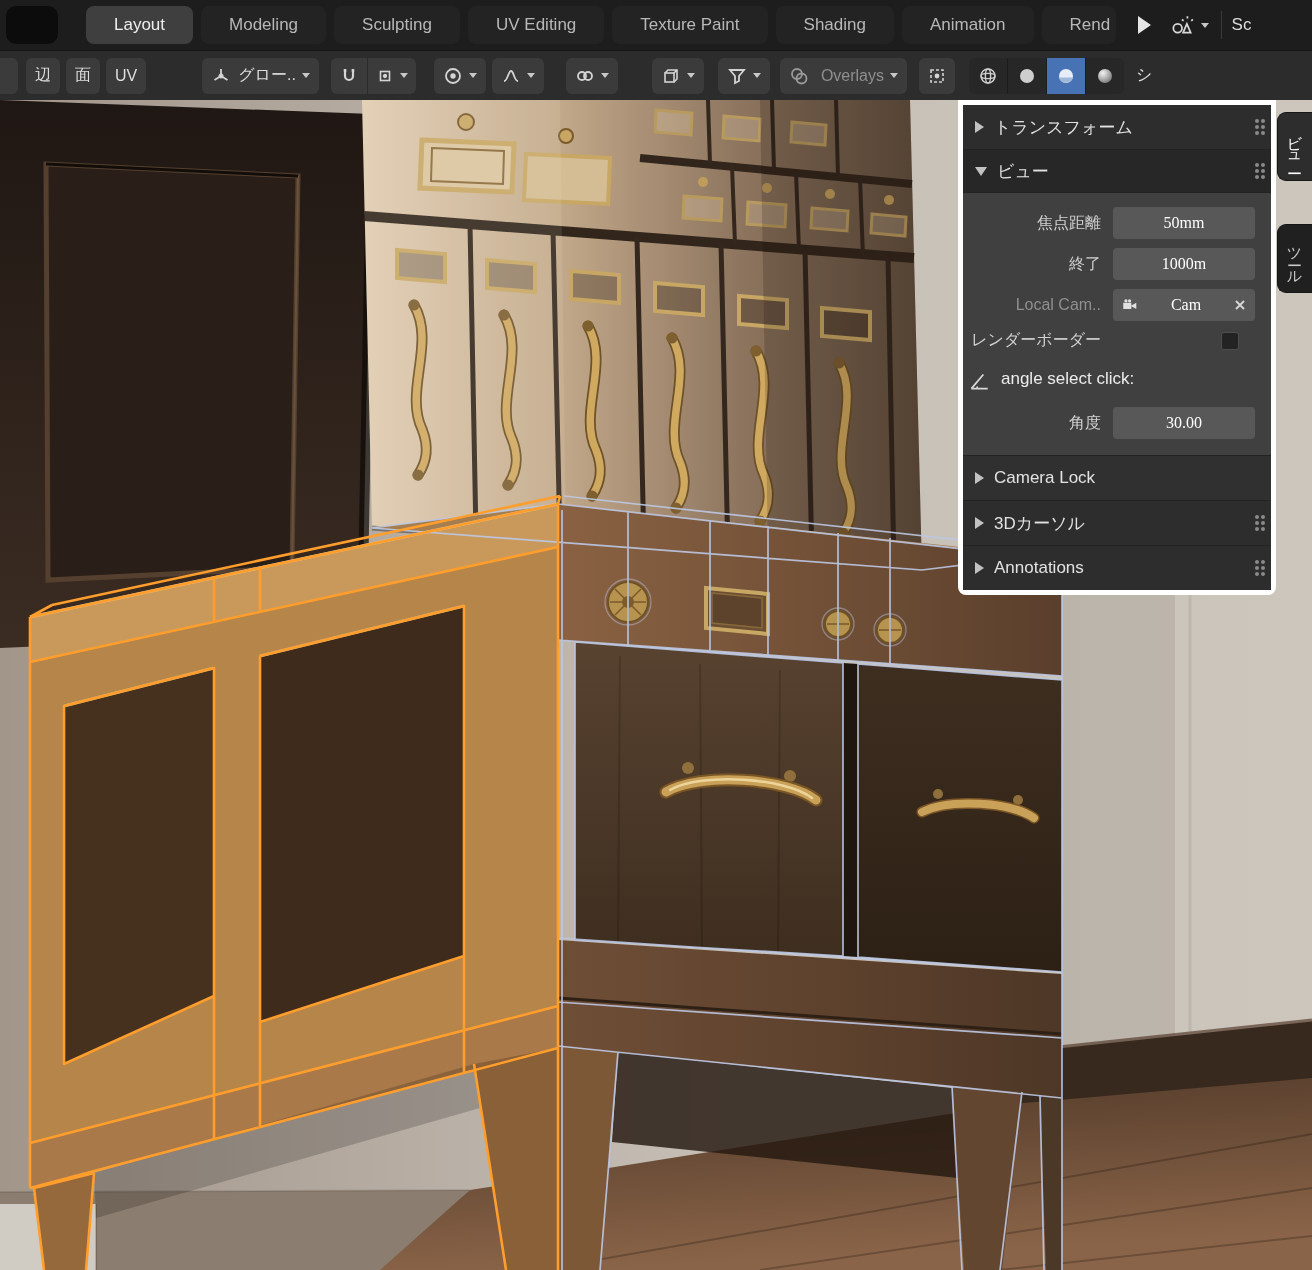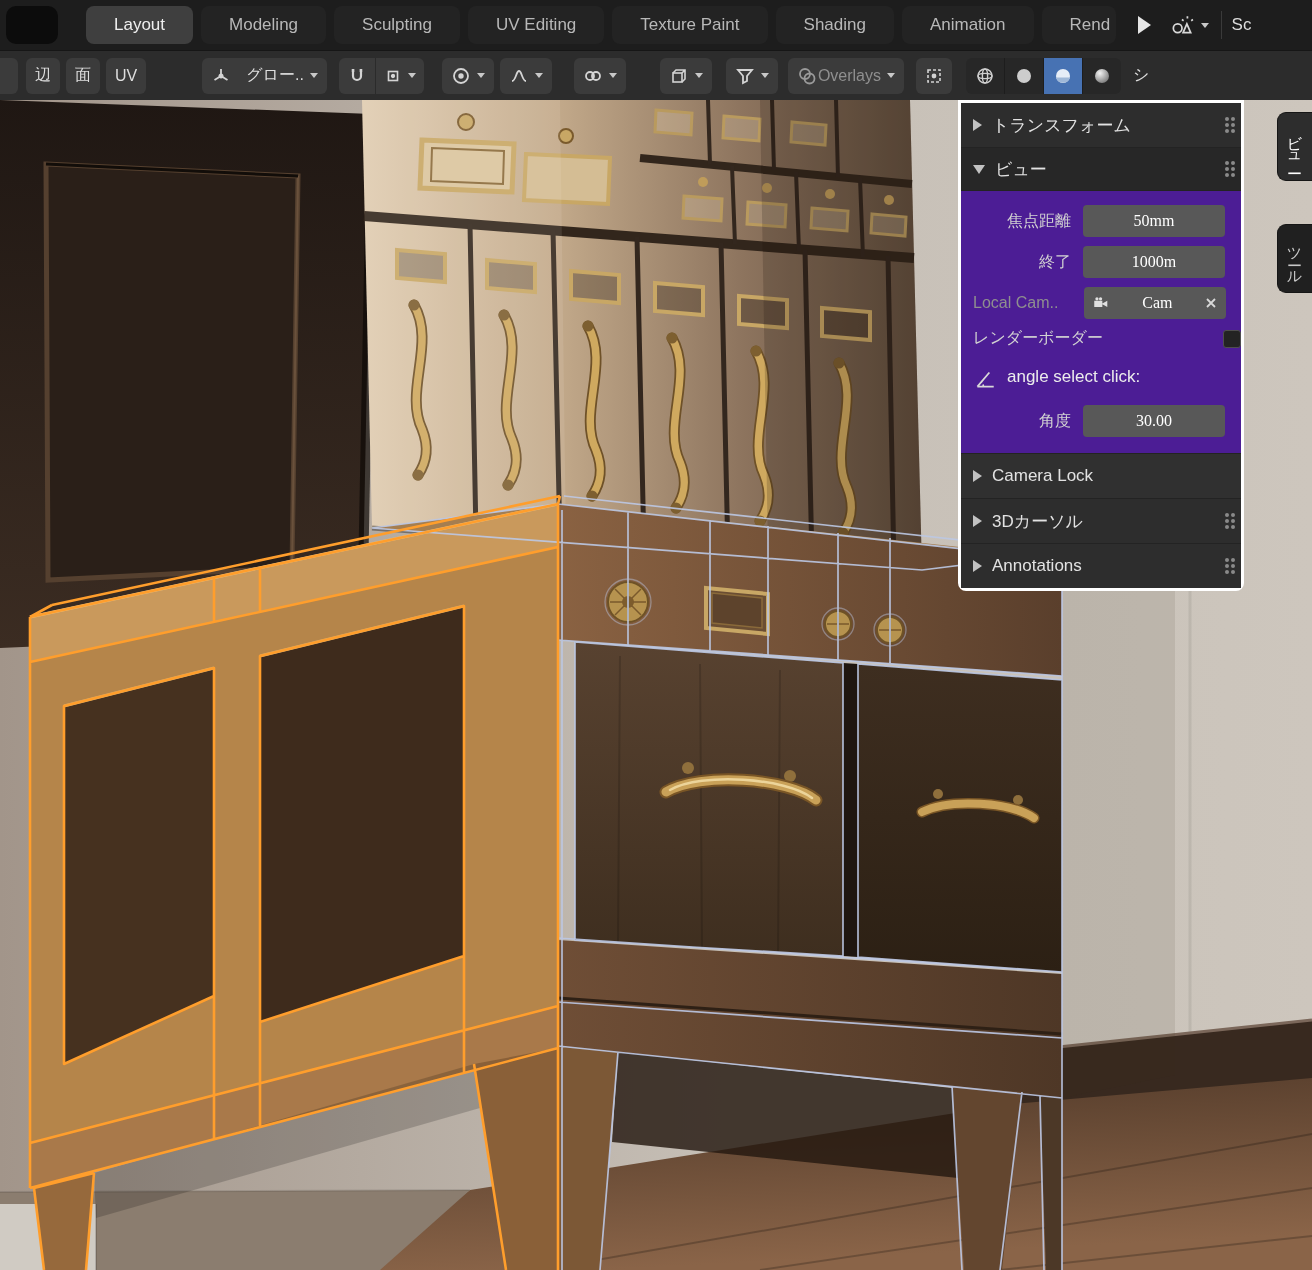--- a/index.html
+++ b/index.html
@@ -31,46 +31,46 @@
   .hseg+.hseg{border-left:1px solid #2b2b2b;}
   .chev{width:0;height:0;border-left:4.5px solid transparent;border-right:4.5px solid transparent;
         border-top:5.5px solid #c8c8c8;margin-left:6px;flex:none;}
   .dim{color:#8f8f8f;}
   .shade-group{display:flex;background:#272727;border-radius:6px;overflow:hidden;height:36px;flex:none;}
   .shade-cell{width:38px;height:36px;display:flex;align-items:center;justify-content:center;}
   .shade-cell+.shade-cell{border-left:1px solid #1d1d1d;}
   .shade-cell.active{background:#4772b3;}
   .icon{display:block;flex:none;}
   
-  .npanel{position:absolute;top:100px;left:958px;width:286px;background:rgba(41,41,41,0.97);
-          z-index:20;border:3px solid #ffffff;border-radius:0 0 8px 8px;box-sizing:border-box;}
+  .npanel{position:absolute;top:100px;left:958px;width:318px;background:rgba(41,41,41,0.97);
+          z-index:20;border:5px solid #ffffff;border-radius:0 0 8px 8px;box-sizing:border-box;}
   .prow{height:44px;display:flex;align-items:center;padding:0 12px;gap:10px;
         color:#e2e2e2;font-size:17px;border-bottom:1px solid #232323;background:#2d2d2d;}
   .prow.viewhdr{background:#272727;height:42px;}
   .tri-r{width:0;height:0;border-top:6px solid transparent;border-bottom:6px solid transparent;
          border-left:9px solid #c2c2c2;flex:none;}
   .tri-d{width:0;height:0;border-left:6px solid transparent;border-right:6px solid transparent;
          border-top:9px solid #c2c2c2;flex:none;}
   .dots{margin-left:auto;position:relative;top:-6px;width:4px;height:4px;border-radius:50%;
         background:#8a8a8a;box-shadow:6px 0 0 #8a8a8a,0 6px 0 #8a8a8a,6px 6px 0 #8a8a8a,
         0 12px 0 #8a8a8a,6px 12px 0 #8a8a8a;flex:none;}
-  .pbody{background:#4c1d95;padding:12px 16px 16px 12px;border-bottom:1px solid #232323;}
+  .pbody{background:#404040;padding:12px 16px 16px 4px;border-bottom:1px solid #232323;}
   .frow{display:flex;align-items:center;margin-top:9px;}
   .frow:first-child{margin-top:2px;}
   .flabel{flex:1;text-align:right;padding-right:12px;color:#d2d2d2;font-size:16px;white-space:nowrap;}
   .flabel.dim2{color:#8f8f8f;}
   .ffield{width:142px;height:32px;background:#585858;border-radius:4px;color:#ffffff;
           display:flex;align-items:center;justify-content:center;font-size:16px;flex:none;box-sizing:border-box;font-family:Liberation Serif, serif;}
   .ffield.cam{justify-content:flex-start;padding:0 8px;}
   .ffield.cam .camtext{flex:1;text-align:center;}
   .cbxwrap{width:142px;display:flex;flex:none;}
   .cbx{width:18px;height:18px;border-radius:3px;background:#232323;border:1px solid #4e4e4e;
        margin-left:108px;box-sizing:border-box;}
   .noterow{display:flex;align-items:flex-start;gap:10px;margin-top:18px;color:#ececec;font-size:17px;}
-  .gap-lg{gap:14px;}
+  .gap-lg{}
   
   .vtab{position:absolute;left:1277px;width:35px;background:#202020;border:1px solid #161616;
         border-right:none;border-radius:9px 0 0 9px;color:#c9c9c9;display:flex;flex-direction:column;
         align-items:center;padding:12px 0;font-size:15px;z-index:21;box-sizing:border-box;}
   .vtab.active{background:#2d2d2d;color:#ffffff;}
   .vtab span{writing-mode:vertical-rl;text-orientation:upright;letter-spacing:3px;line-height:1;}
   
   .scene{position:absolute;top:100px;left:0;width:1312px;height:1170px;z-index:0;}
 </style>
 </head>
@@ -346,21 +346,21 @@
     </div>
   <div class="hbtn">
       <span>UV</span>
     </div>
 
   <div class="hbtn" style="margin-left:56px">
     <svg class="icon" width="20" height="20" viewBox="0 0 20 20" fill="none" stroke="#d4d4d4" stroke-width="1.8">
       <path d="M10,10 V3 M10,10 L16.5,14 M10,10 L3.5,14"></path>
         <circle cx="10" cy="10" r="1.6" fill="#d4d4d4"></circle>
     </svg>
-    <span style="margin-left:15px">グロー..</span>
+    <span style="margin-left:7px">グロー..</span>
     <div class="chev"></div>
   </div>
 
   <div class="hgroup" style="margin-left:12px">
     <div class="hseg">
       <svg class="icon" width="20" height="20" viewBox="0 0 20 20" fill="none" stroke="#d4d4d4" stroke-width="2.2">
         <path d="M6,3 v7 a4,4 0 0 0 8,0 V3"></path>
           <path d="M4.8,4.5 h2.5 M12.7,4.5 h2.5" stroke-width="2.8"></path>
       </svg>
     </div>
@@ -407,21 +407,21 @@
       <path d="M3,4 h14 l-5,6 v5 l-4,2 v-7 z"></path>
     </svg>
     <div class="chev"></div>
   </div>
 
   <div class="hbtn" style="margin-left:10px">
     <svg class="icon" width="20" height="20" viewBox="0 0 20 20" fill="none" stroke="#9a9a9a" stroke-width="1.8">
       <circle cx="8" cy="8" r="5"></circle>
         <circle cx="12.5" cy="12.5" r="5"></circle>
     </svg>
-    <span class="dim" style="margin-left:1px">Overlays</span>
+    <span class="dim" style="margin-left:12px">Overlays</span>
     <div class="chev"></div>
   </div>
 
   <div class="hbtn" style="margin-left:12px;padding:0 8px">
     <svg class="icon" width="20" height="20" viewBox="0 0 20 20" fill="none" stroke="#d4d4d4" stroke-width="1.6">
       <rect x="4" y="4" width="12" height="12" stroke-dasharray="3,2"></rect>
         <circle cx="10" cy="10" r="1.6" fill="#d4d4d4"></circle>
     </svg>
   </div>
 

